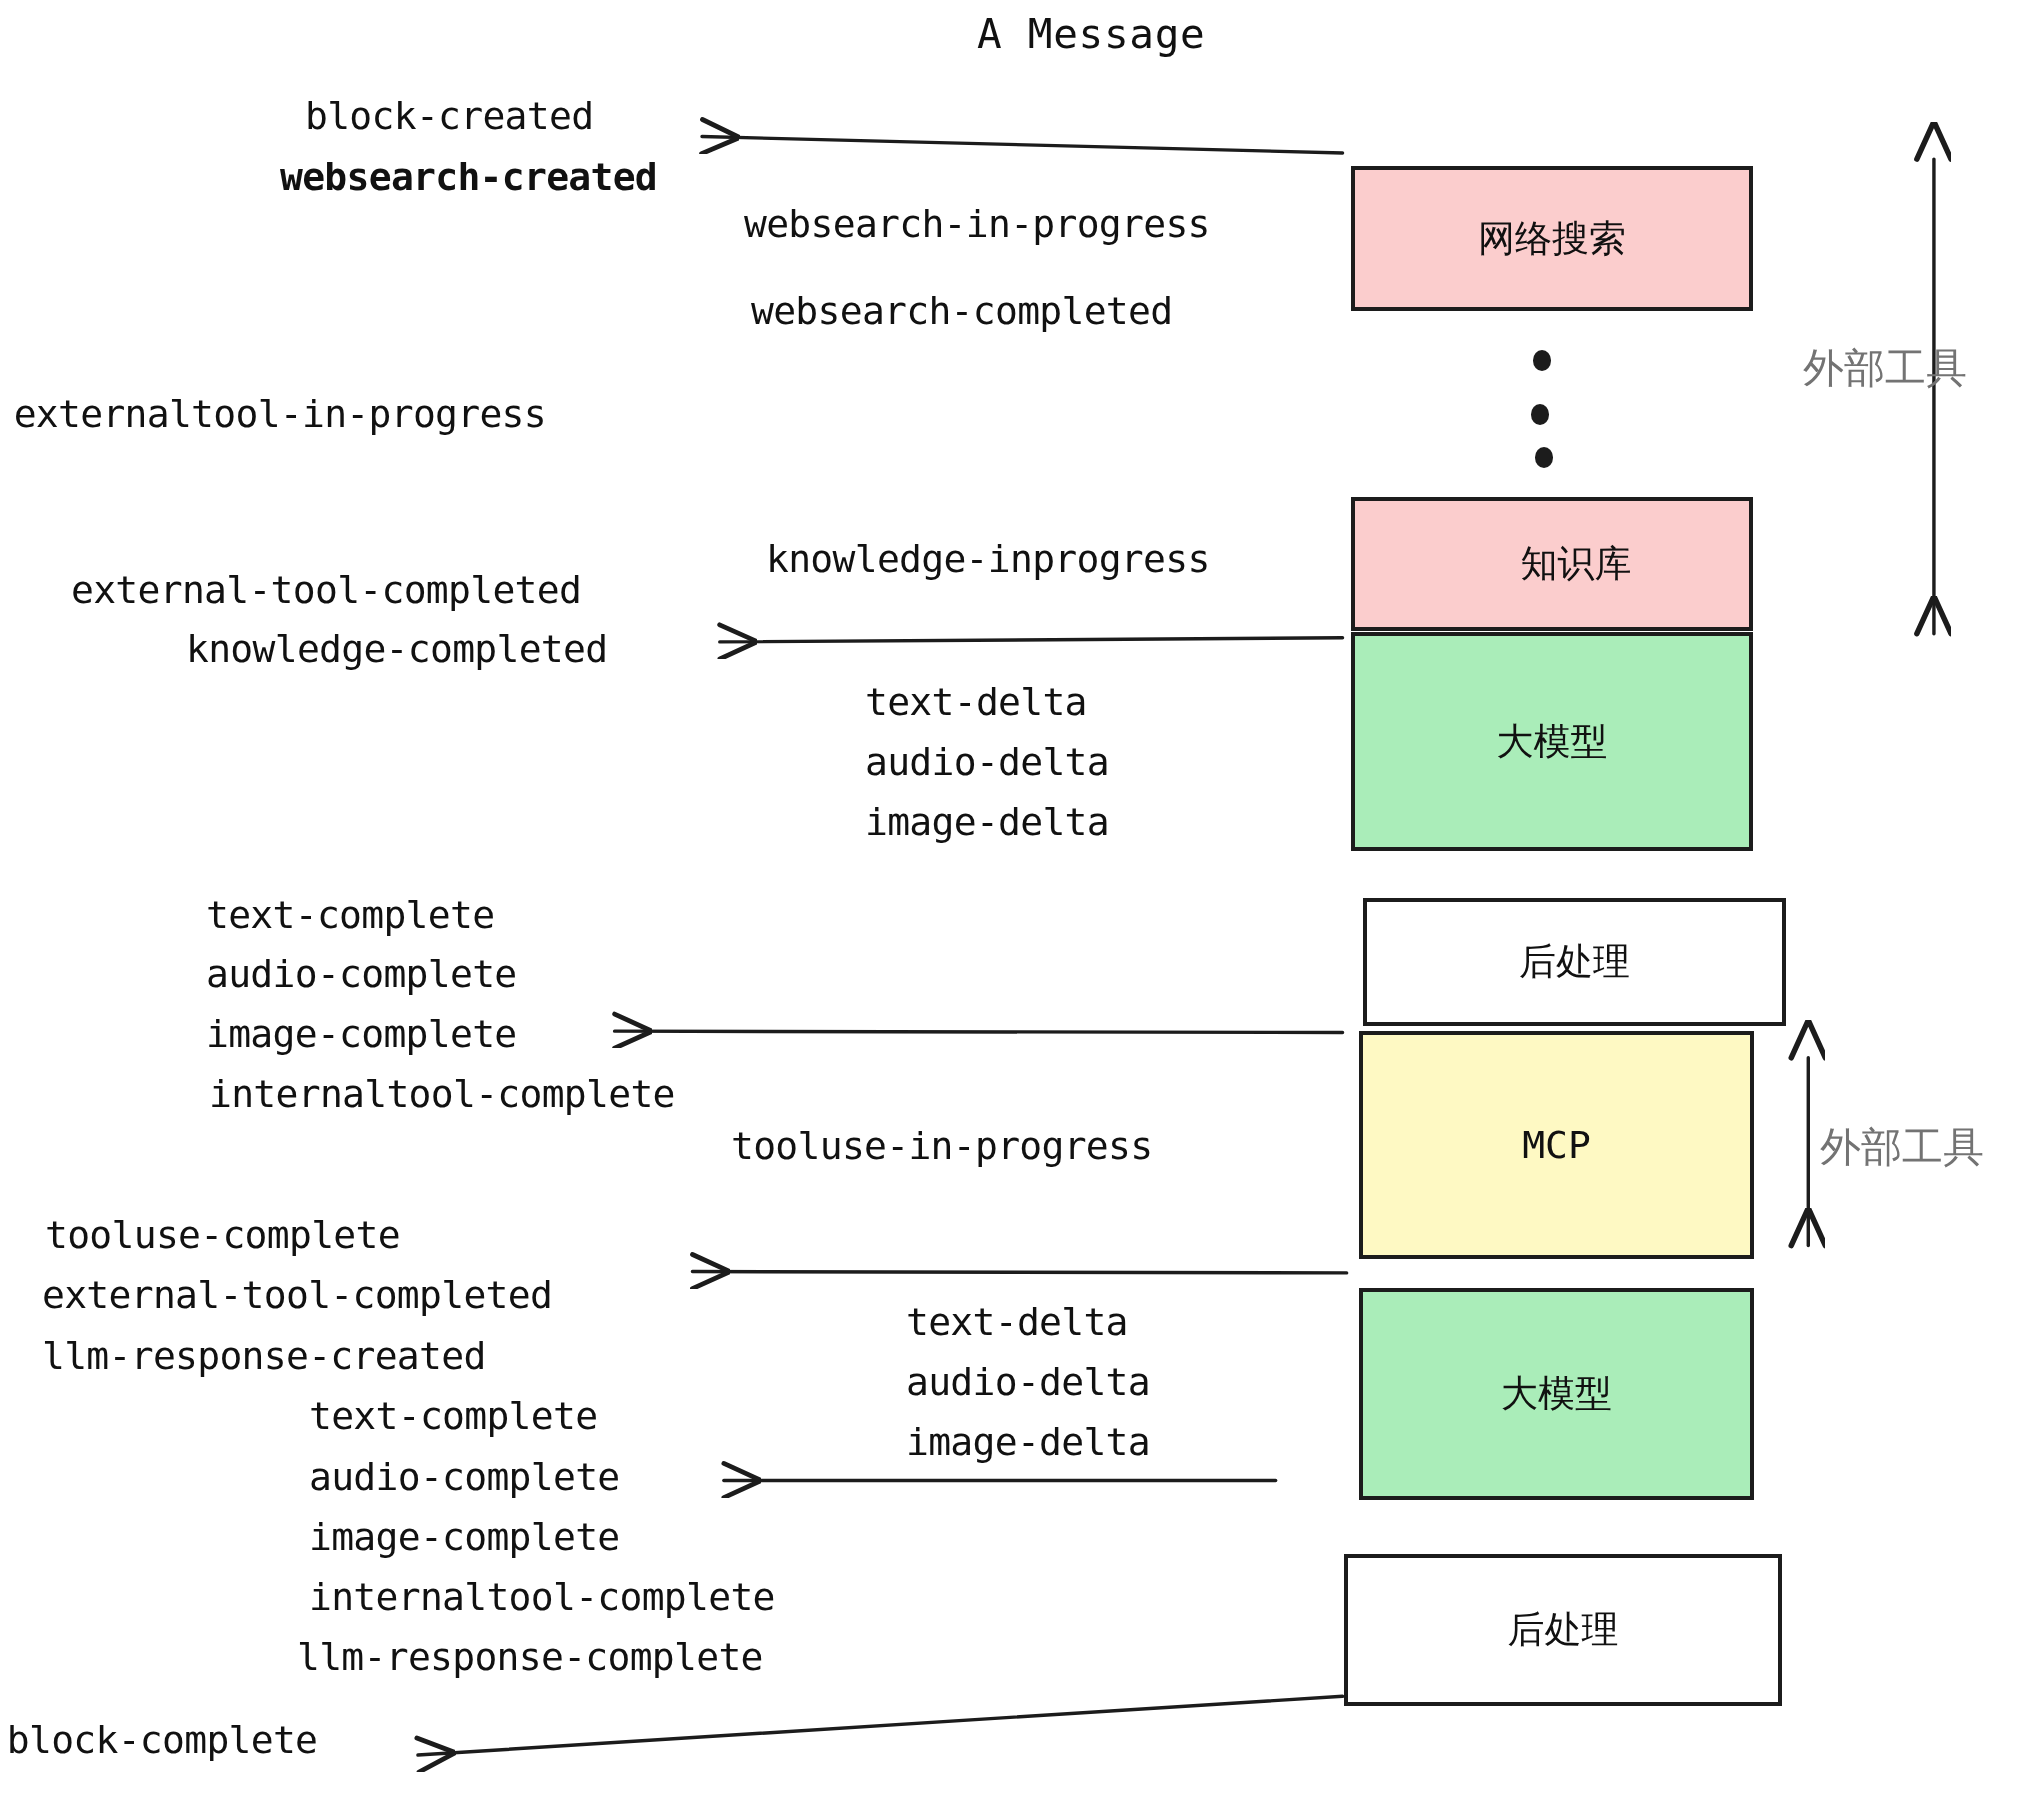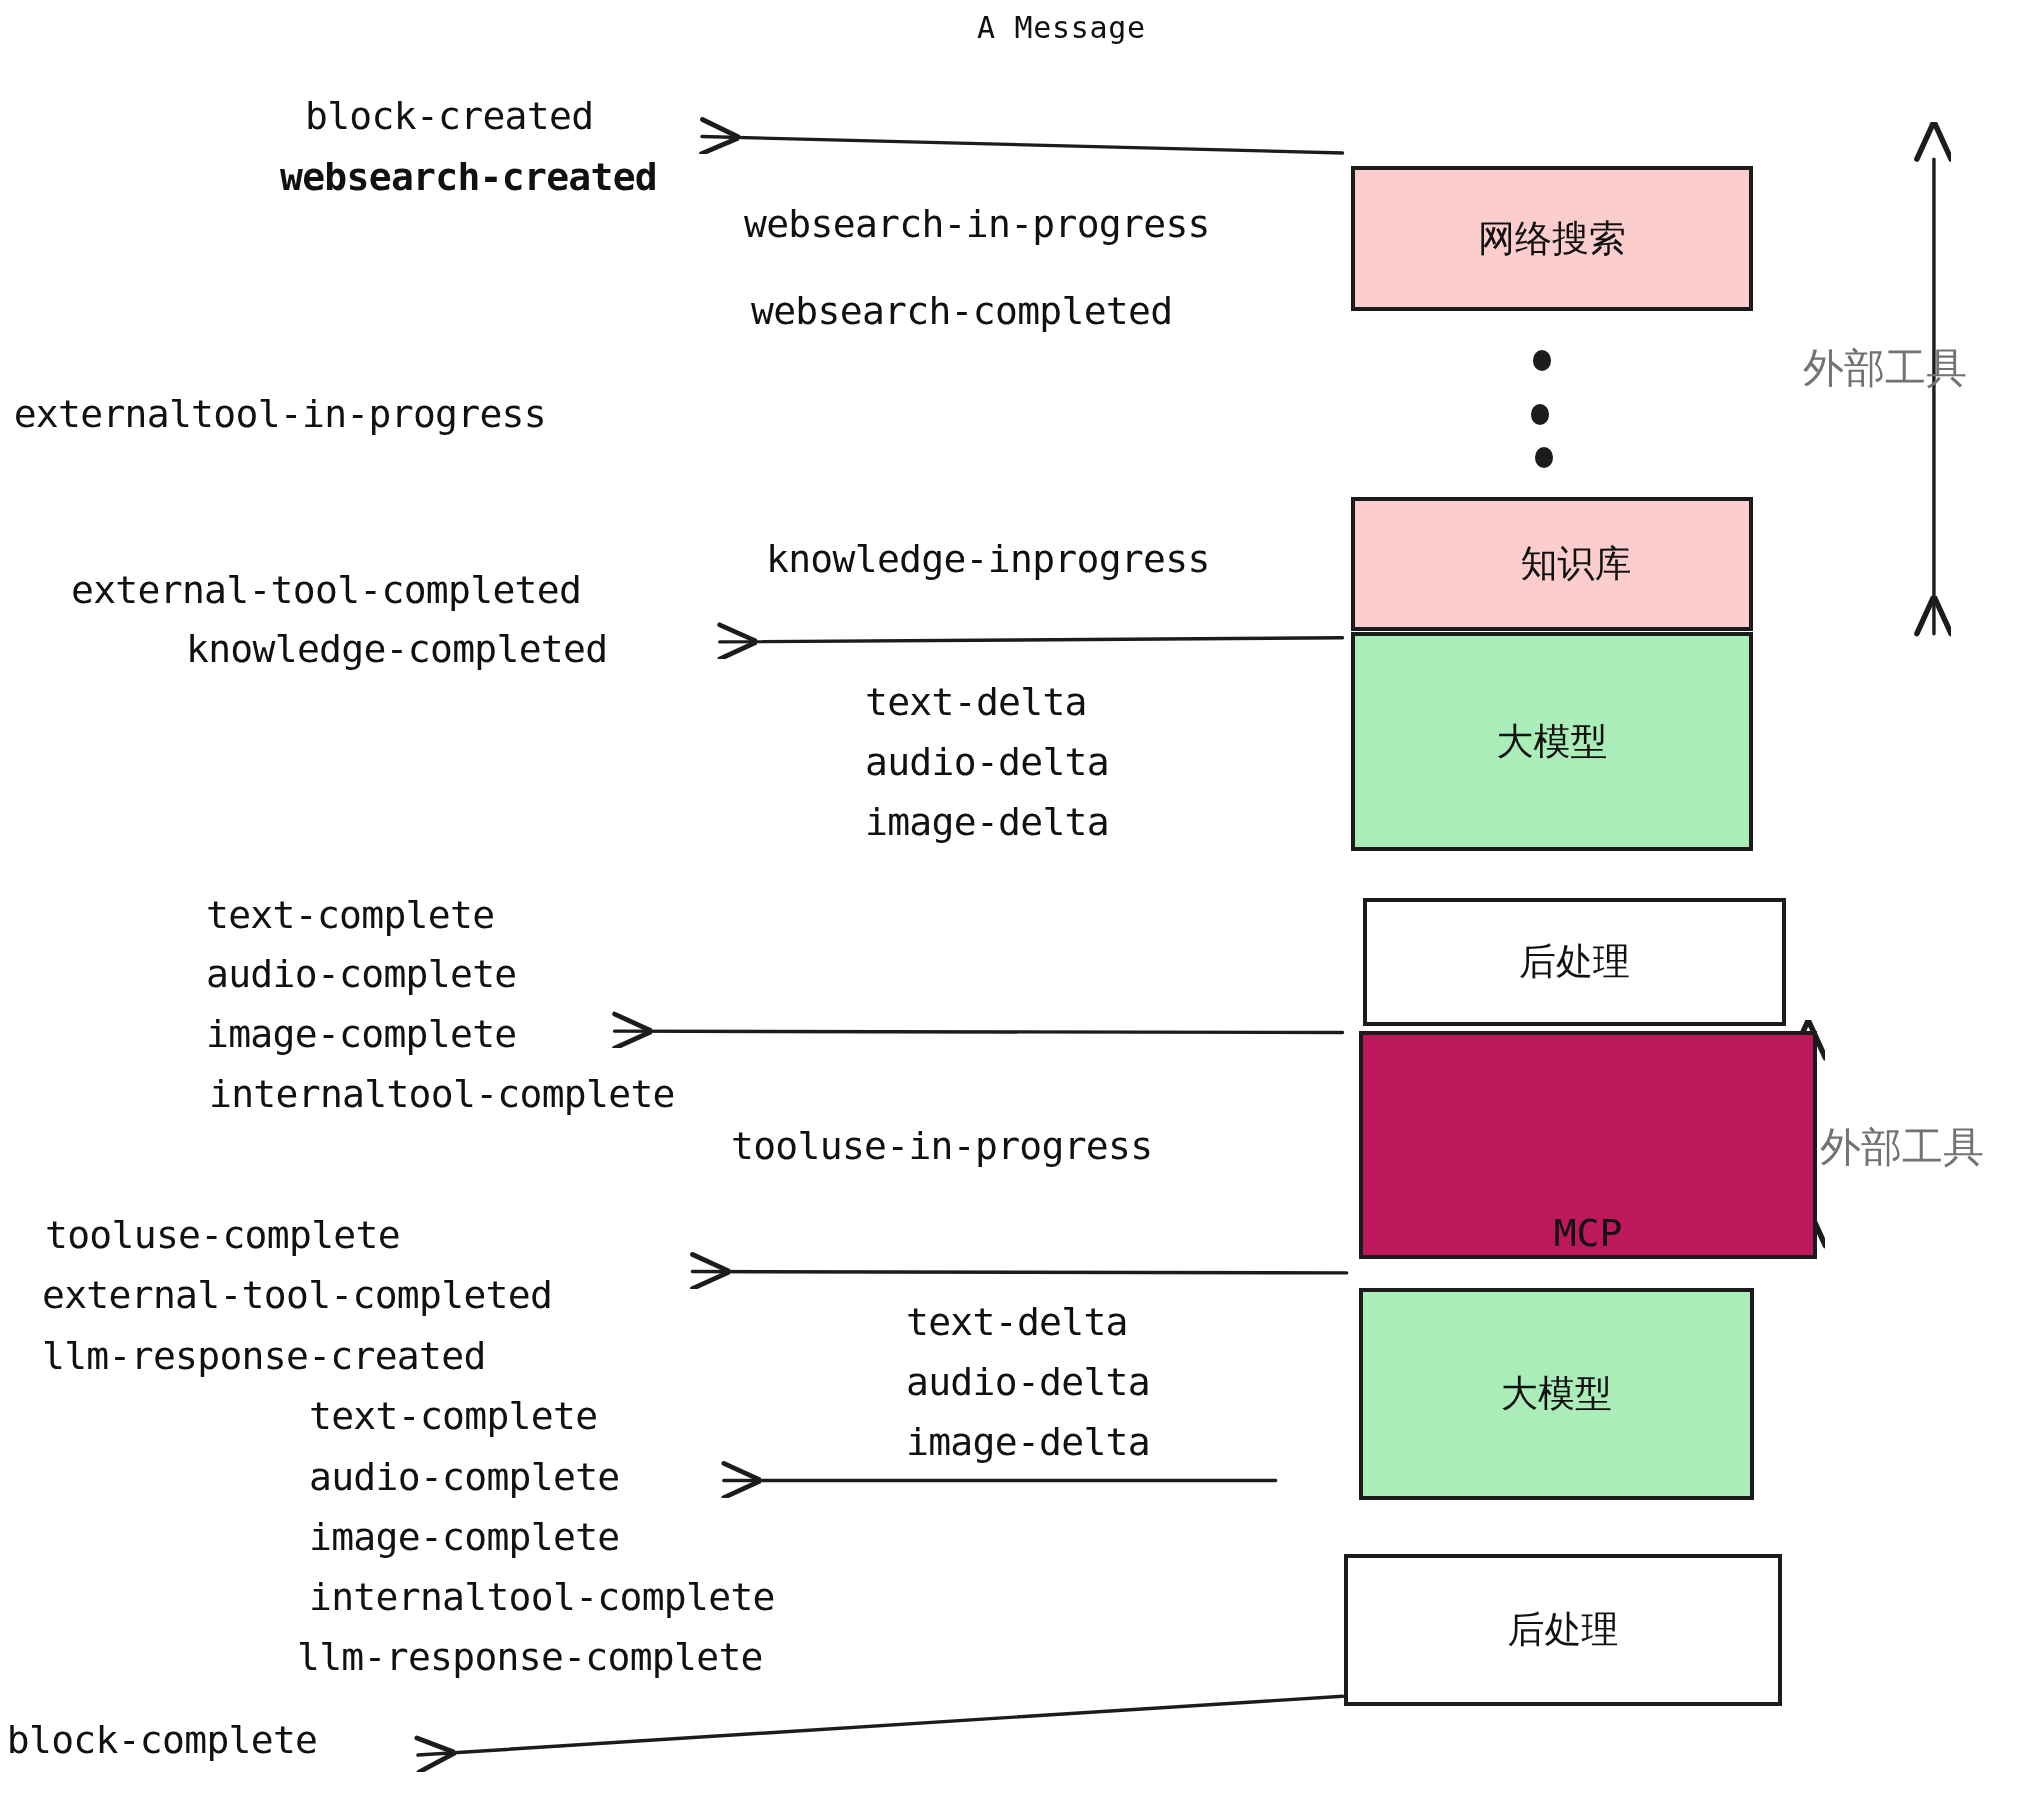--- a/index.html
+++ b/index.html
@@ -6,21 +6,21 @@
   body{width:2035px;height:1796px;overflow:hidden;
        font-family:"DejaVu Sans Mono","Liberation Mono",monospace;}
   #stage{position:relative;width:2035px;height:1796px;background:#ffffff;}
   svg.layer{position:absolute;left:0;top:0;width:2035px;height:1796px;}
 
   .ev{position:absolute;white-space:nowrap;color:#111111;
       font-family:"DejaVu Sans Mono","Liberation Mono",monospace;
       font-size:38px;letter-spacing:-0.7px;line-height:1;}
   .title{position:absolute;white-space:nowrap;color:#111111;
       font-family:"DejaVu Sans Mono","Liberation Mono",monospace;
-      font-size:30px;letter-spacing:0.7px;}
+      font-size:41px;letter-spacing:0.7px;}
   .boxlbl{position:absolute;white-space:nowrap;color:#111111;
       font-family:"DejaVu Sans","Liberation Sans",sans-serif;
       font-size:37px;}
   .mcplbl{font-family:"DejaVu Sans Mono","Liberation Mono",monospace;font-size:38px;}
   .sidelbl{position:absolute;white-space:nowrap;color:#737373;
       font-family:Liberation Serif, serif;
       font-size:41px;}
   .nodebox{position:absolute;border:4.8px solid #1c1c1c;box-sizing:border-box;
       display:flex;align-items:center;justify-content:center;}
   .dot{position:absolute;width:18px;height:20.5px;border-radius:50%;background:#1c1c1c;}
@@ -61,21 +61,21 @@
       </div>
       <div class="nodebox" style="left: 1351px; top: 497px; width: 402px; height: 134px; background: rgb(251, 205, 205); border-color: rgb(28, 28, 28); padding-left: 48px;">
         <span class="boxlbl" style="position: static;">知识库</span>
       </div>
       <div class="nodebox" style="left: 1351px; top: 632px; width: 402px; height: 219px; background: rgb(170, 237, 185); border-color: rgb(28, 28, 28);">
         <span class="boxlbl" style="position: static;">大模型</span>
       </div>
       <div class="nodebox" style="left: 1363px; top: 898px; width: 423px; height: 128px; background: rgb(255, 255, 255); border-color: rgb(28, 28, 28);">
         <span class="boxlbl" style="position: static;">后处理</span>
       </div>
-      <div class="nodebox" style="left: 1359px; top: 1031px; width: 458px; height: 228px; background: #be185d; border-color: rgb(28, 28, 28); align-items: flex-end;">
+      <div class="nodebox" style="left: 1359px; top: 1031px; width: 395px; height: 228px; background: #fef9c3; border-color: rgb(28, 28, 28);">
         <span class="boxlbl mcplbl" style="position: static;">MCP</span>
       </div>
       <div class="nodebox" style="left: 1359px; top: 1288px; width: 395px; height: 212px; background: rgb(170, 237, 185); border-color: rgb(28, 28, 28);">
         <span class="boxlbl" style="position: static;">大模型</span>
       </div>
       <div class="nodebox" style="left: 1344px; top: 1554px; width: 438px; height: 152px; background: rgb(255, 255, 255); border-color: rgb(28, 28, 28);">
         <span class="boxlbl" style="position: static;">后处理</span>
       </div>
     </div>
   <div id="dots-host">

